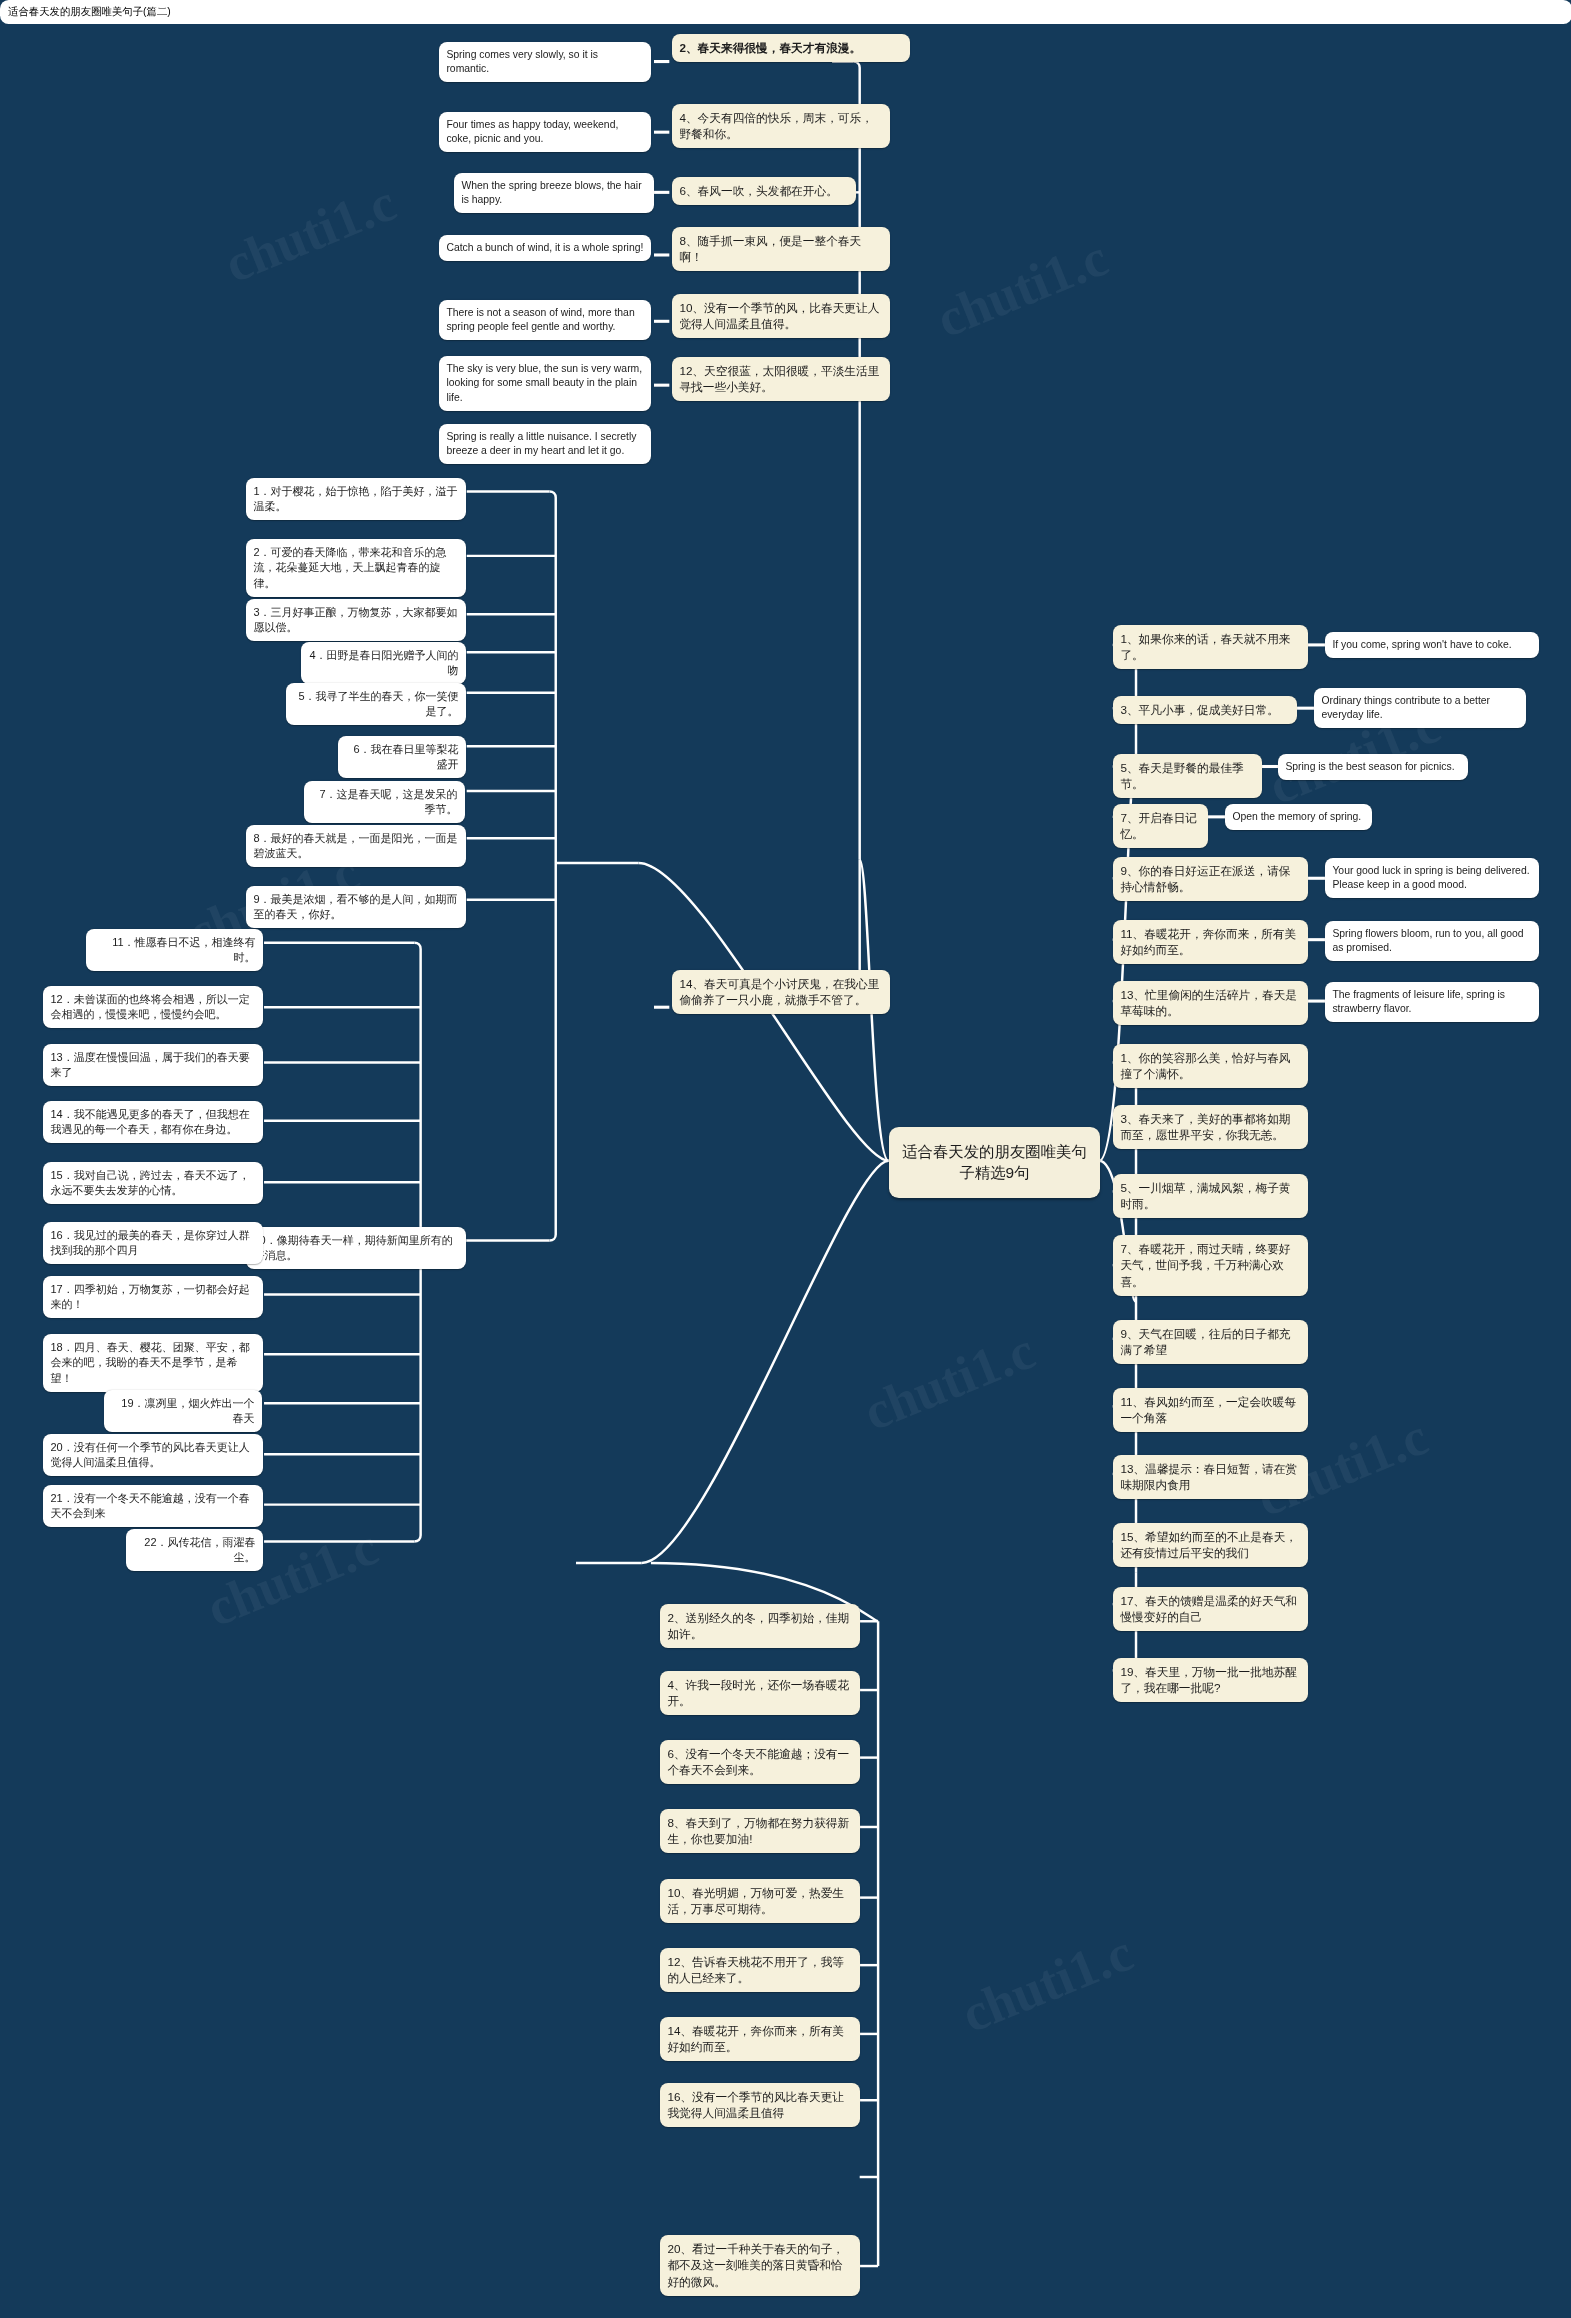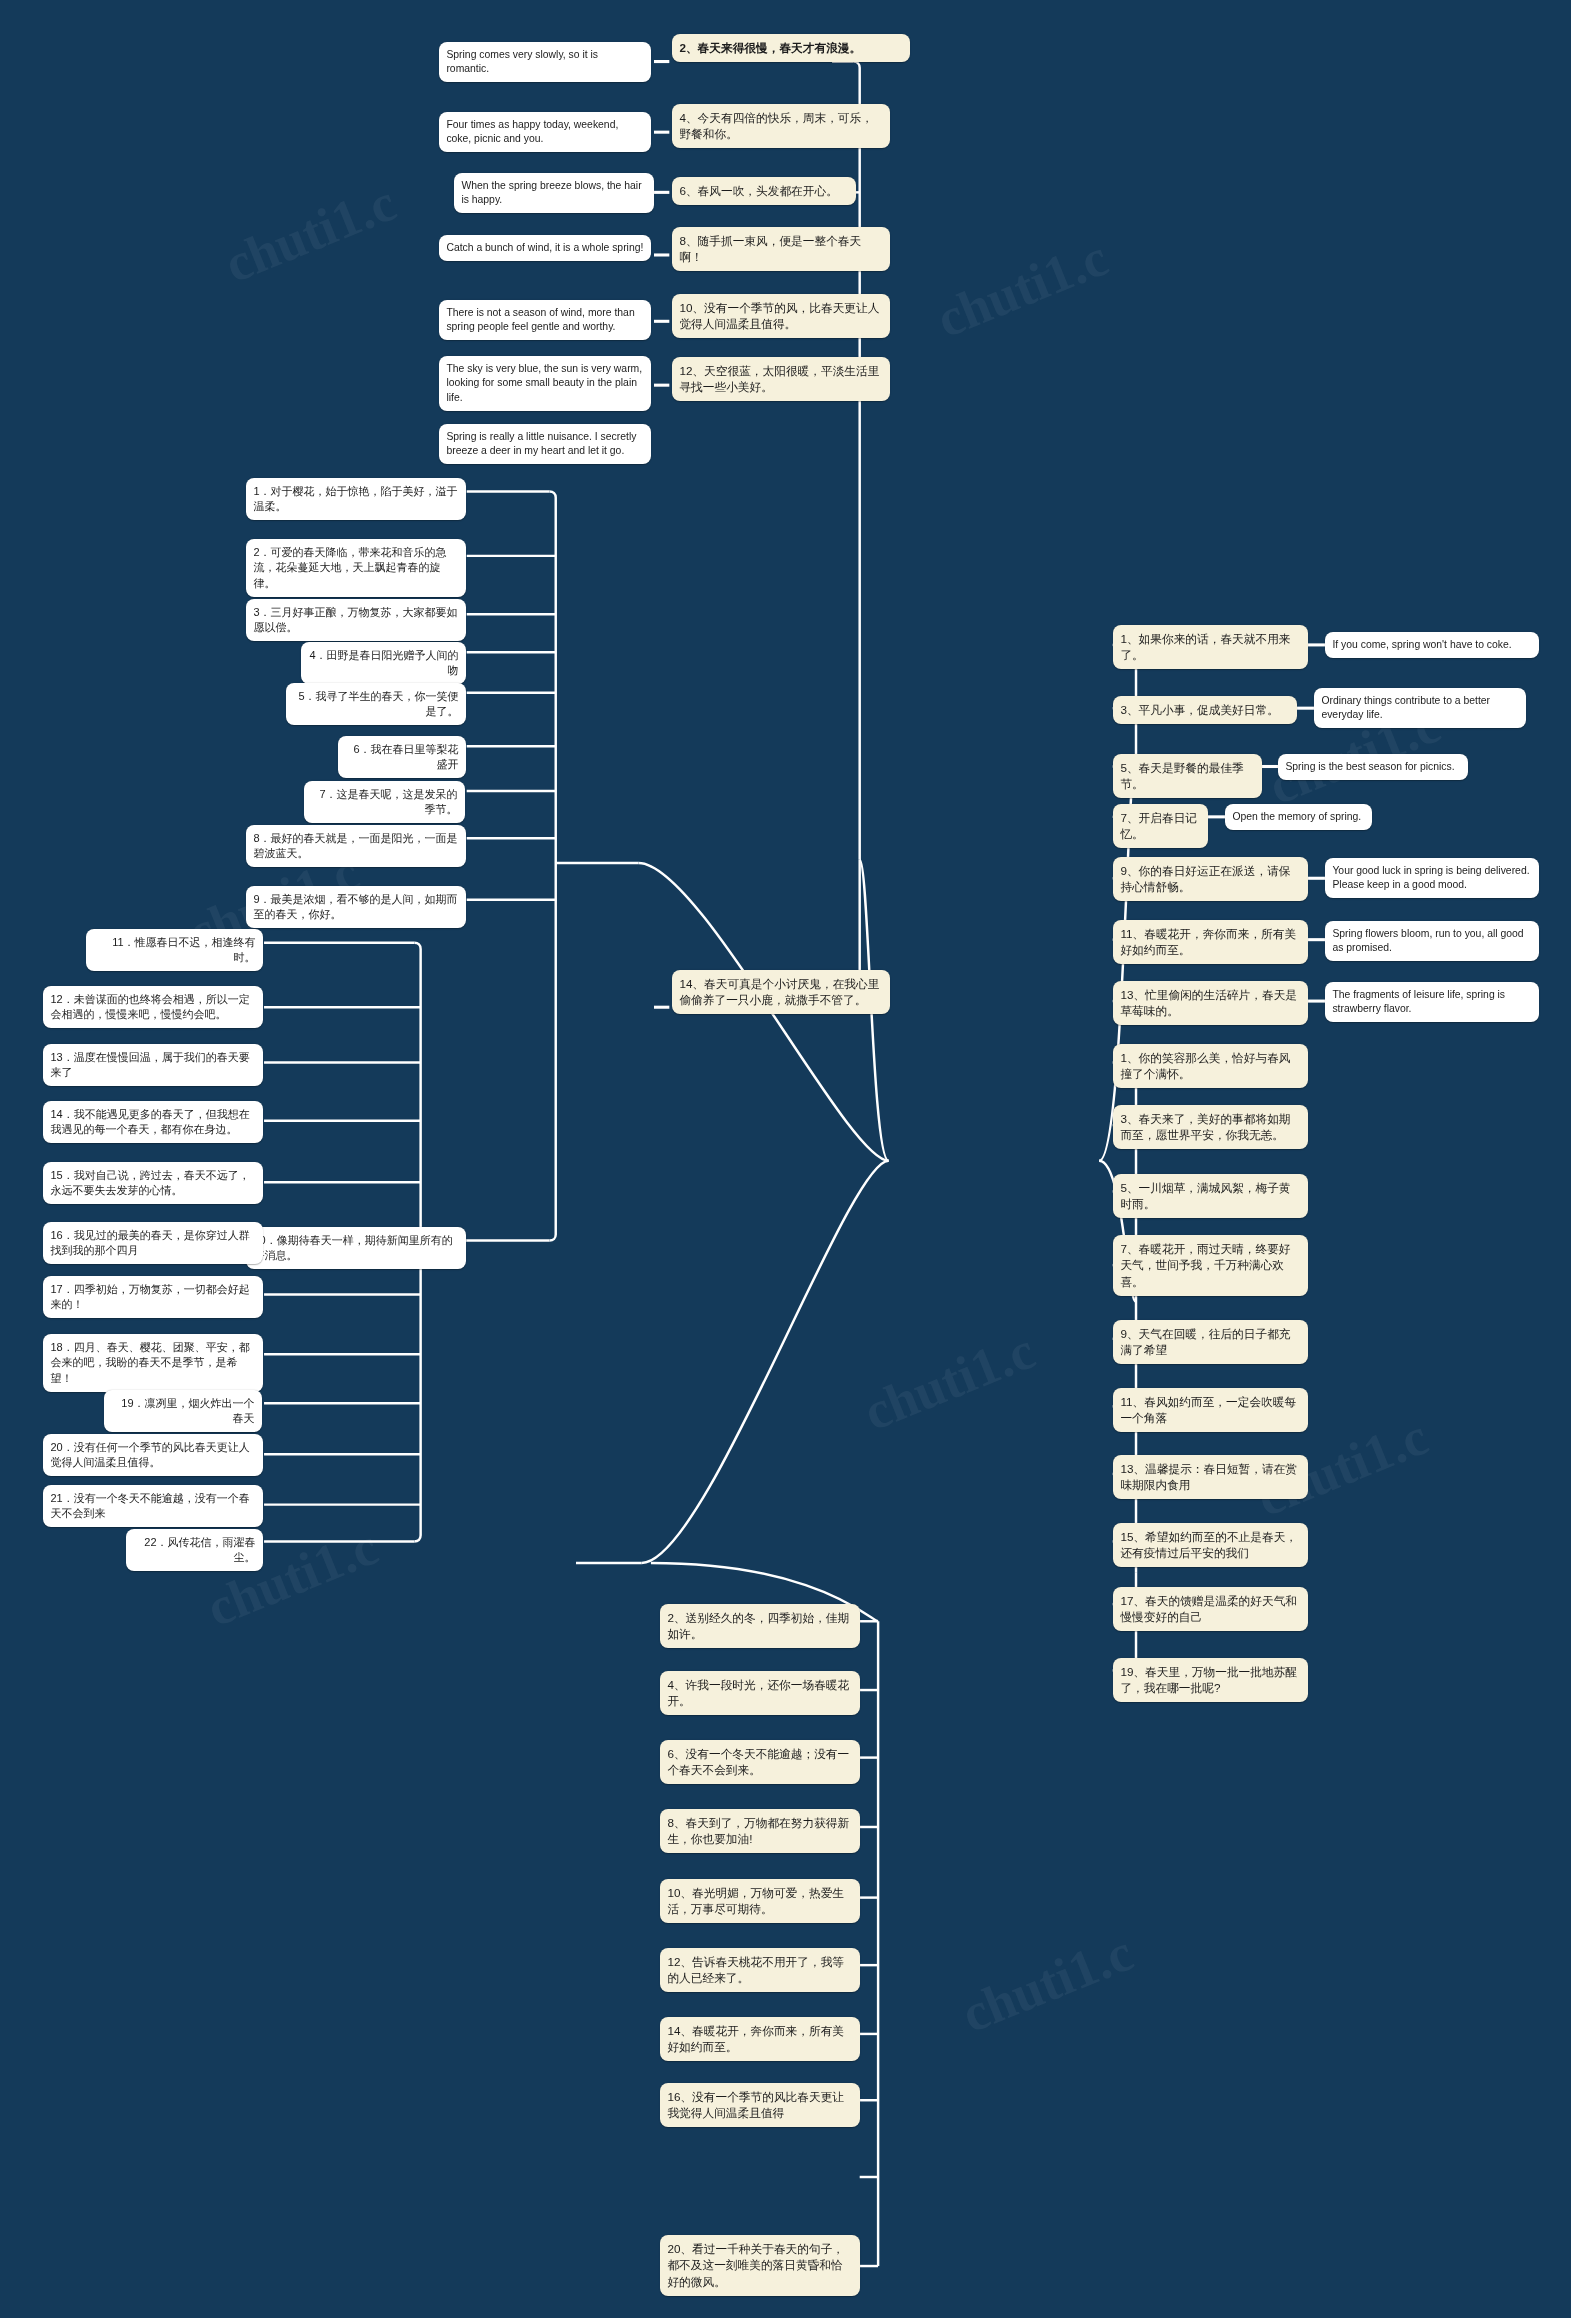--- a/index.html
+++ b/index.html
@@ -183,20 +183,23 @@
       <path d="M1430,2975 L1400,2975"></path>
       <path d="M1430,3090 L1400,3090"></path>
       <path d="M1430,3200 L1400,3200"></path>
       <path d="M1430,3312 L1400,3312"></path>
       <path d="M1430,3420 L1400,3420"></path>
       <path d="M1430,3545 L1400,3545"></path>
       <path d="M1430,3690 L1400,3690"></path>
     </g>
   </svg>
 
+  <div class="node n-root" style="left:889px; top:1127px; width:211px;">
+    <span>适合春天发的朋友圈唯美句子精选9句</span>
+  </div>
 
   <div class="node n-white en" style="left:439px; top:42px; width:212px;">
     <span>Spring comes very slowly, so it is romantic.</span>
   </div>
   <div class="node n-cream cn" style="left:672px; top:34px; width:238px;font-weight:bold;">
     <span>2、春天来得很慢，春天才有浪漫。</span>
   </div>
 
   <div class="node n-white en" style="left:439px; top:112px; width:212px;">
     <span>Four times as happy today, weekend, coke, picnic and you.</span>
@@ -233,20 +236,23 @@
     <span>12、天空很蓝，太阳很暖，平淡生活里寻找一些小美好。</span>
   </div>
 
   <div class="node n-white en" style="left:439px; top:424px; width:212px;">
     <span>Spring is really a little nuisance. I secretly breeze a deer in my heart and let it go.</span>
   </div>
   <div class="node n-cream cn" style="left:672px; top:970px; width:218px;">
     <span>14、春天可真是个小讨厌鬼，在我心里偷偷养了一只小鹿，就撒手不管了。</span>
   </div>
 
+  <div class="branch" style="left:485px; top:849px;">
+    <span>适合春天发的朋友圈唯美句子(篇二)</span>
+  </div>
 
   <div class="node n-white cn-sm" style="left:246px; top:478px; width:220px;">
     <span>1．对于樱花，始于惊艳，陷于美好，溢于温柔。</span>
   </div>
   <div class="node n-white cn-sm" style="left:246px; top:539px; width:220px;">
     <span>2．可爱的春天降临，带来花和音乐的急流，花朵蔓延大地，天上飘起青春的旋律。</span>
   </div>
   <div class="node n-white cn-sm" style="left:246px; top:599px; width:220px;">
     <span>3．三月好事正酿，万物复苏，大家都要如愿以偿。</span>
   </div>

